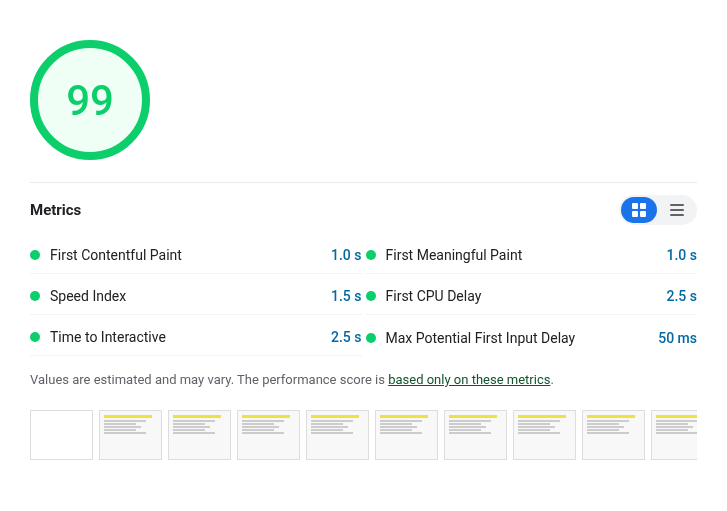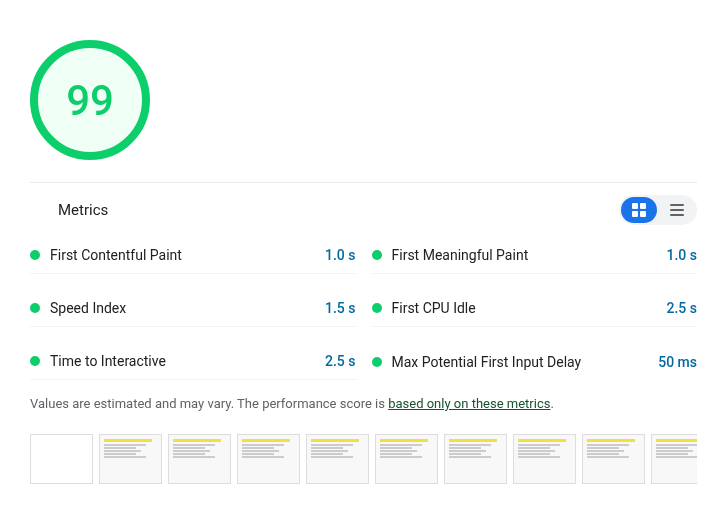--- a/index.html
+++ b/index.html
@@ -56,23 +56,22 @@
 
     .metrics-header {
       display: flex;
       align-items: center;
       justify-content: space-between;
       margin-bottom: 12px;
     }
 
     .metrics-title {
       font-size: 15px;
-      font-weight: 400;
+      font-weight: 700;
       color: #202124;
-      margin-left: 28px;
     }
 
     .view-toggle {
       display: flex;
       background: #f1f3f4;
       border-radius: 20px;
       padding: 2px;
       gap: 2px;
     }
 
@@ -94,21 +93,21 @@
 
     .toggle-btn.inactive {
       background: transparent;
       color: #5f6368;
     }
 
     
     .metrics-grid {
       display: grid;
       grid-template-columns: 1fr 1fr;
-      gap: 16px;
+      gap: 4px;
     }
 
     .metric-row {
       display: flex;
       align-items: center;
       padding: 10px 0;
       border-bottom: 1px solid #f1f3f4;
     }
 
     .metric-row:last-child {
@@ -243,21 +242,21 @@
       </div>
 
       <div class="metric-row">
         <div class="metric-dot"></div>
         <span class="metric-name">Speed Index</span>
         <span class="metric-value">1.5 s</span>
       </div>
 
       <div class="metric-row">
         <div class="metric-dot"></div>
-        <span class="metric-name">First CPU Idle</span>
+        <span class="metric-name">First CPU Delay</span>
         <span class="metric-value">2.5 s</span>
       </div>
 
       <div class="metric-row">
         <div class="metric-dot"></div>
         <span class="metric-name">Time to Interactive</span>
         <span class="metric-value">2.5 s</span>
       </div>
 
       <div class="metric-row">

